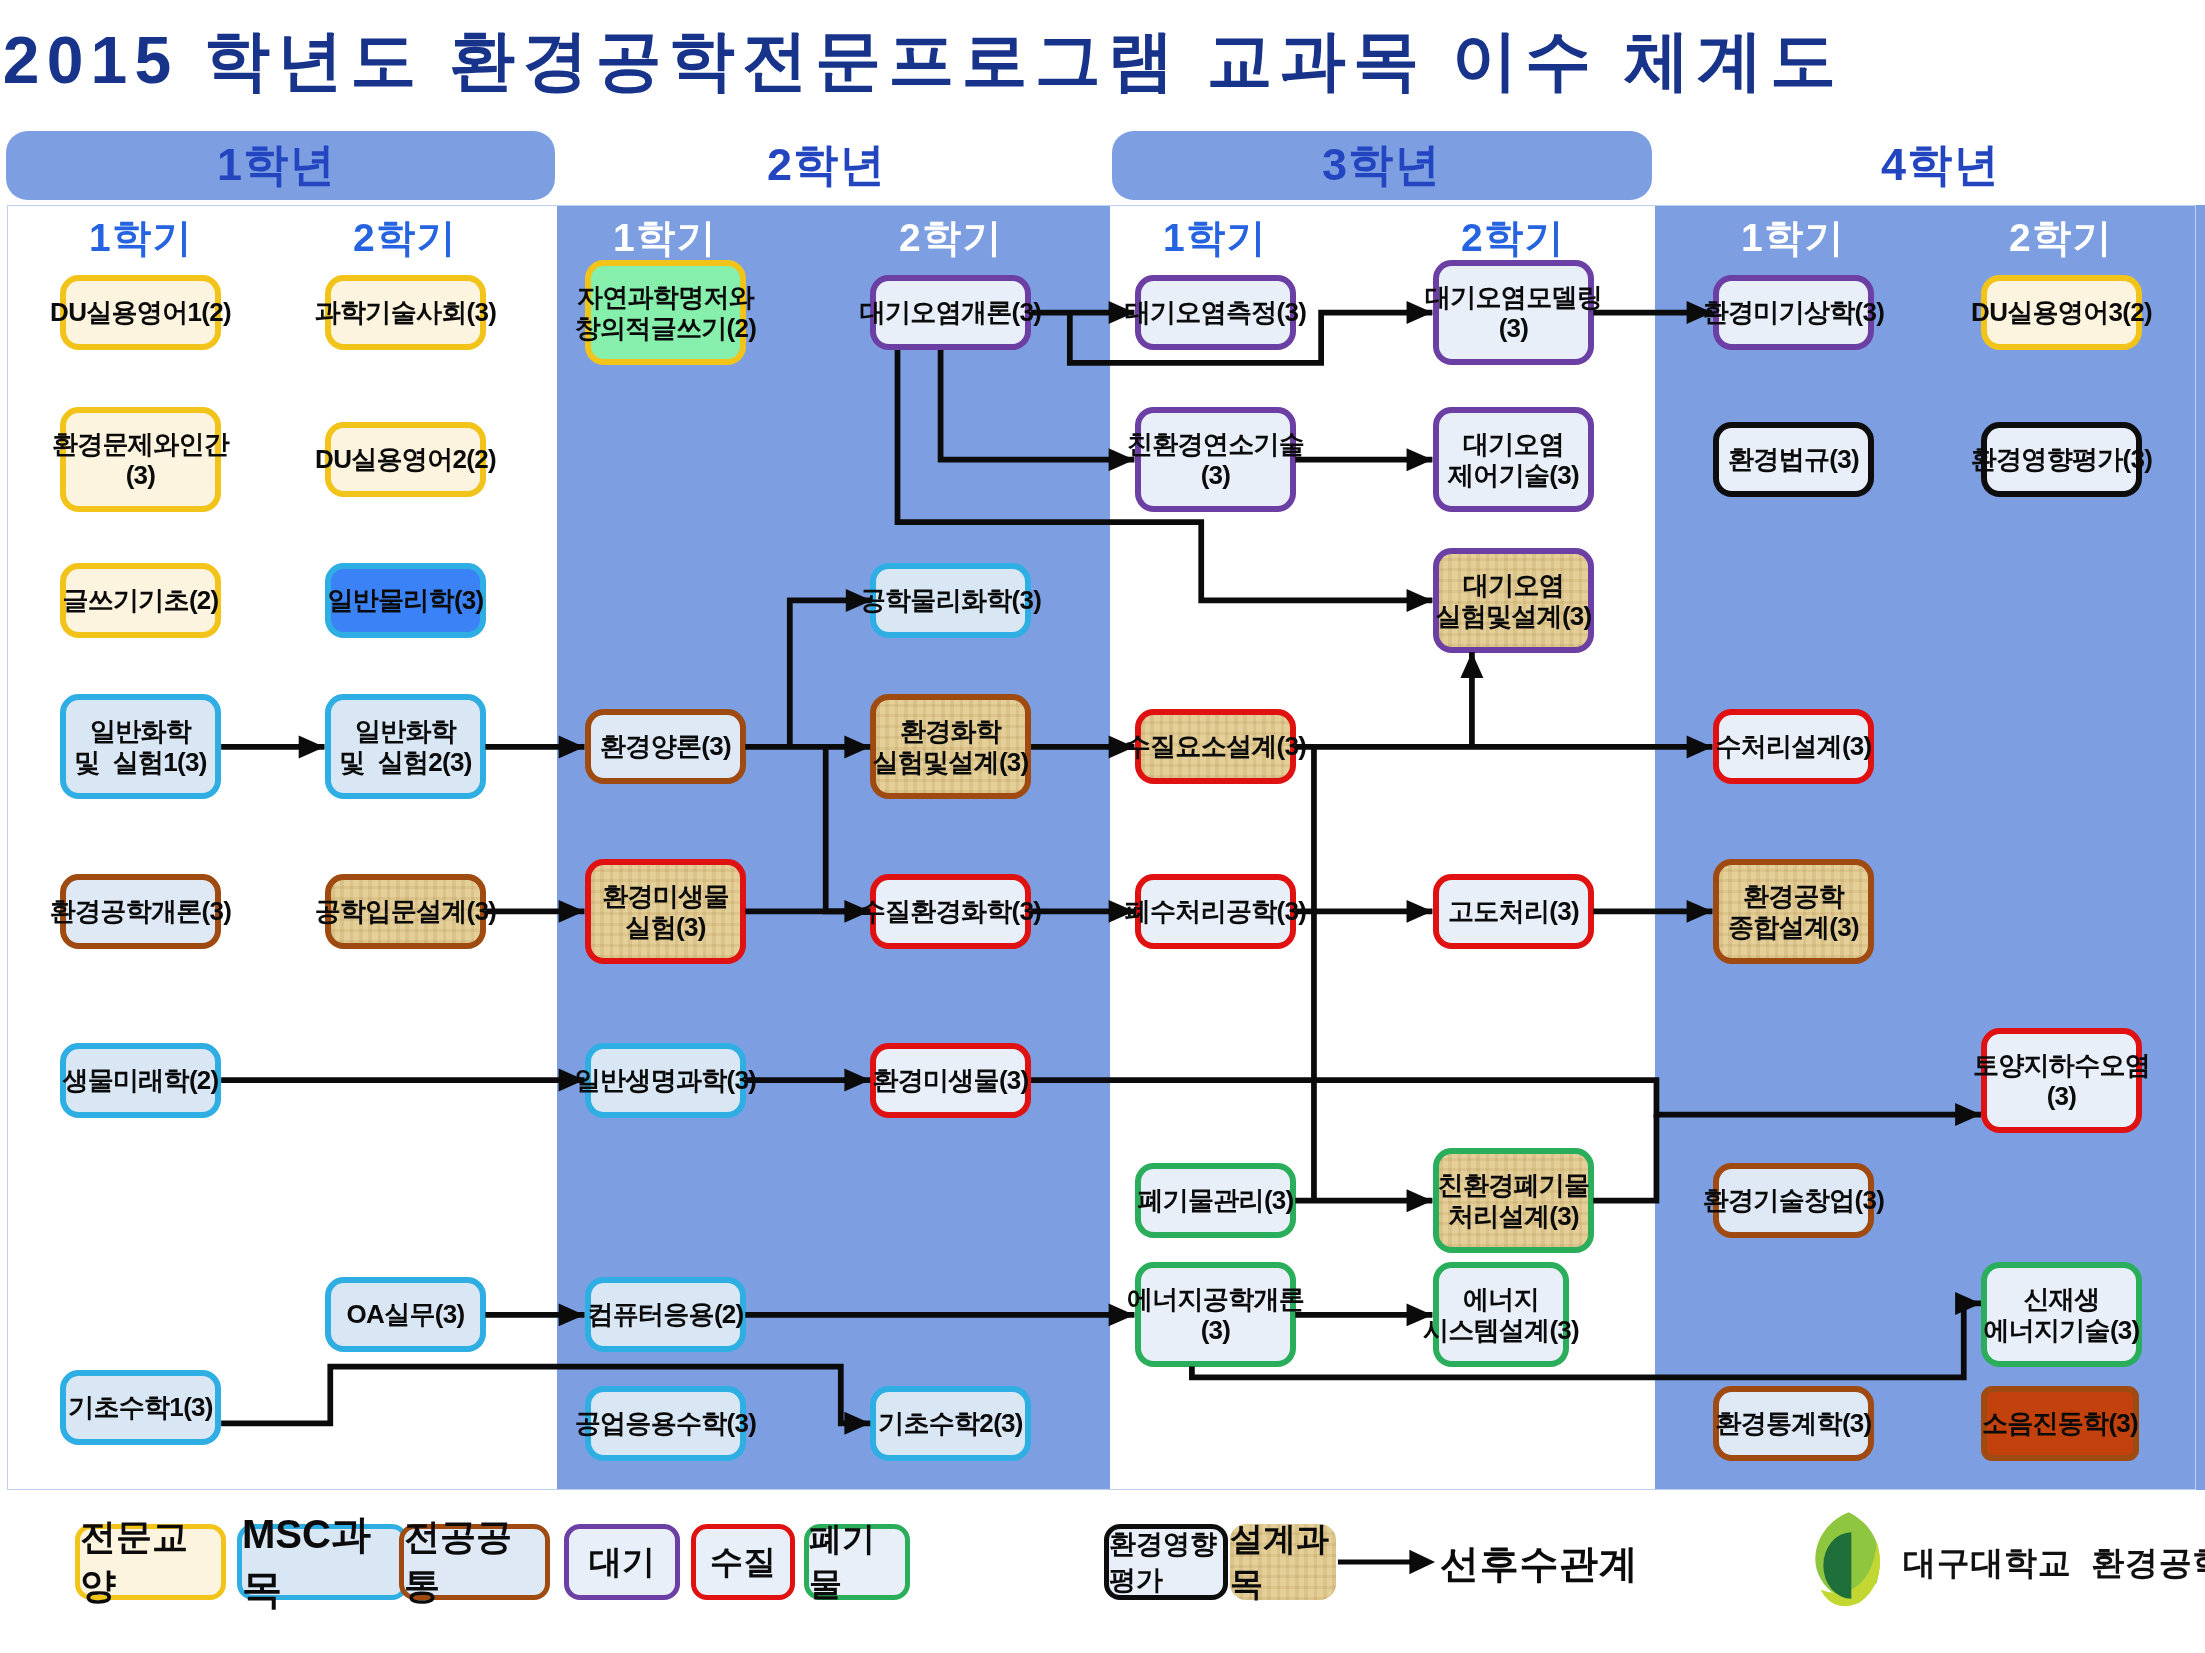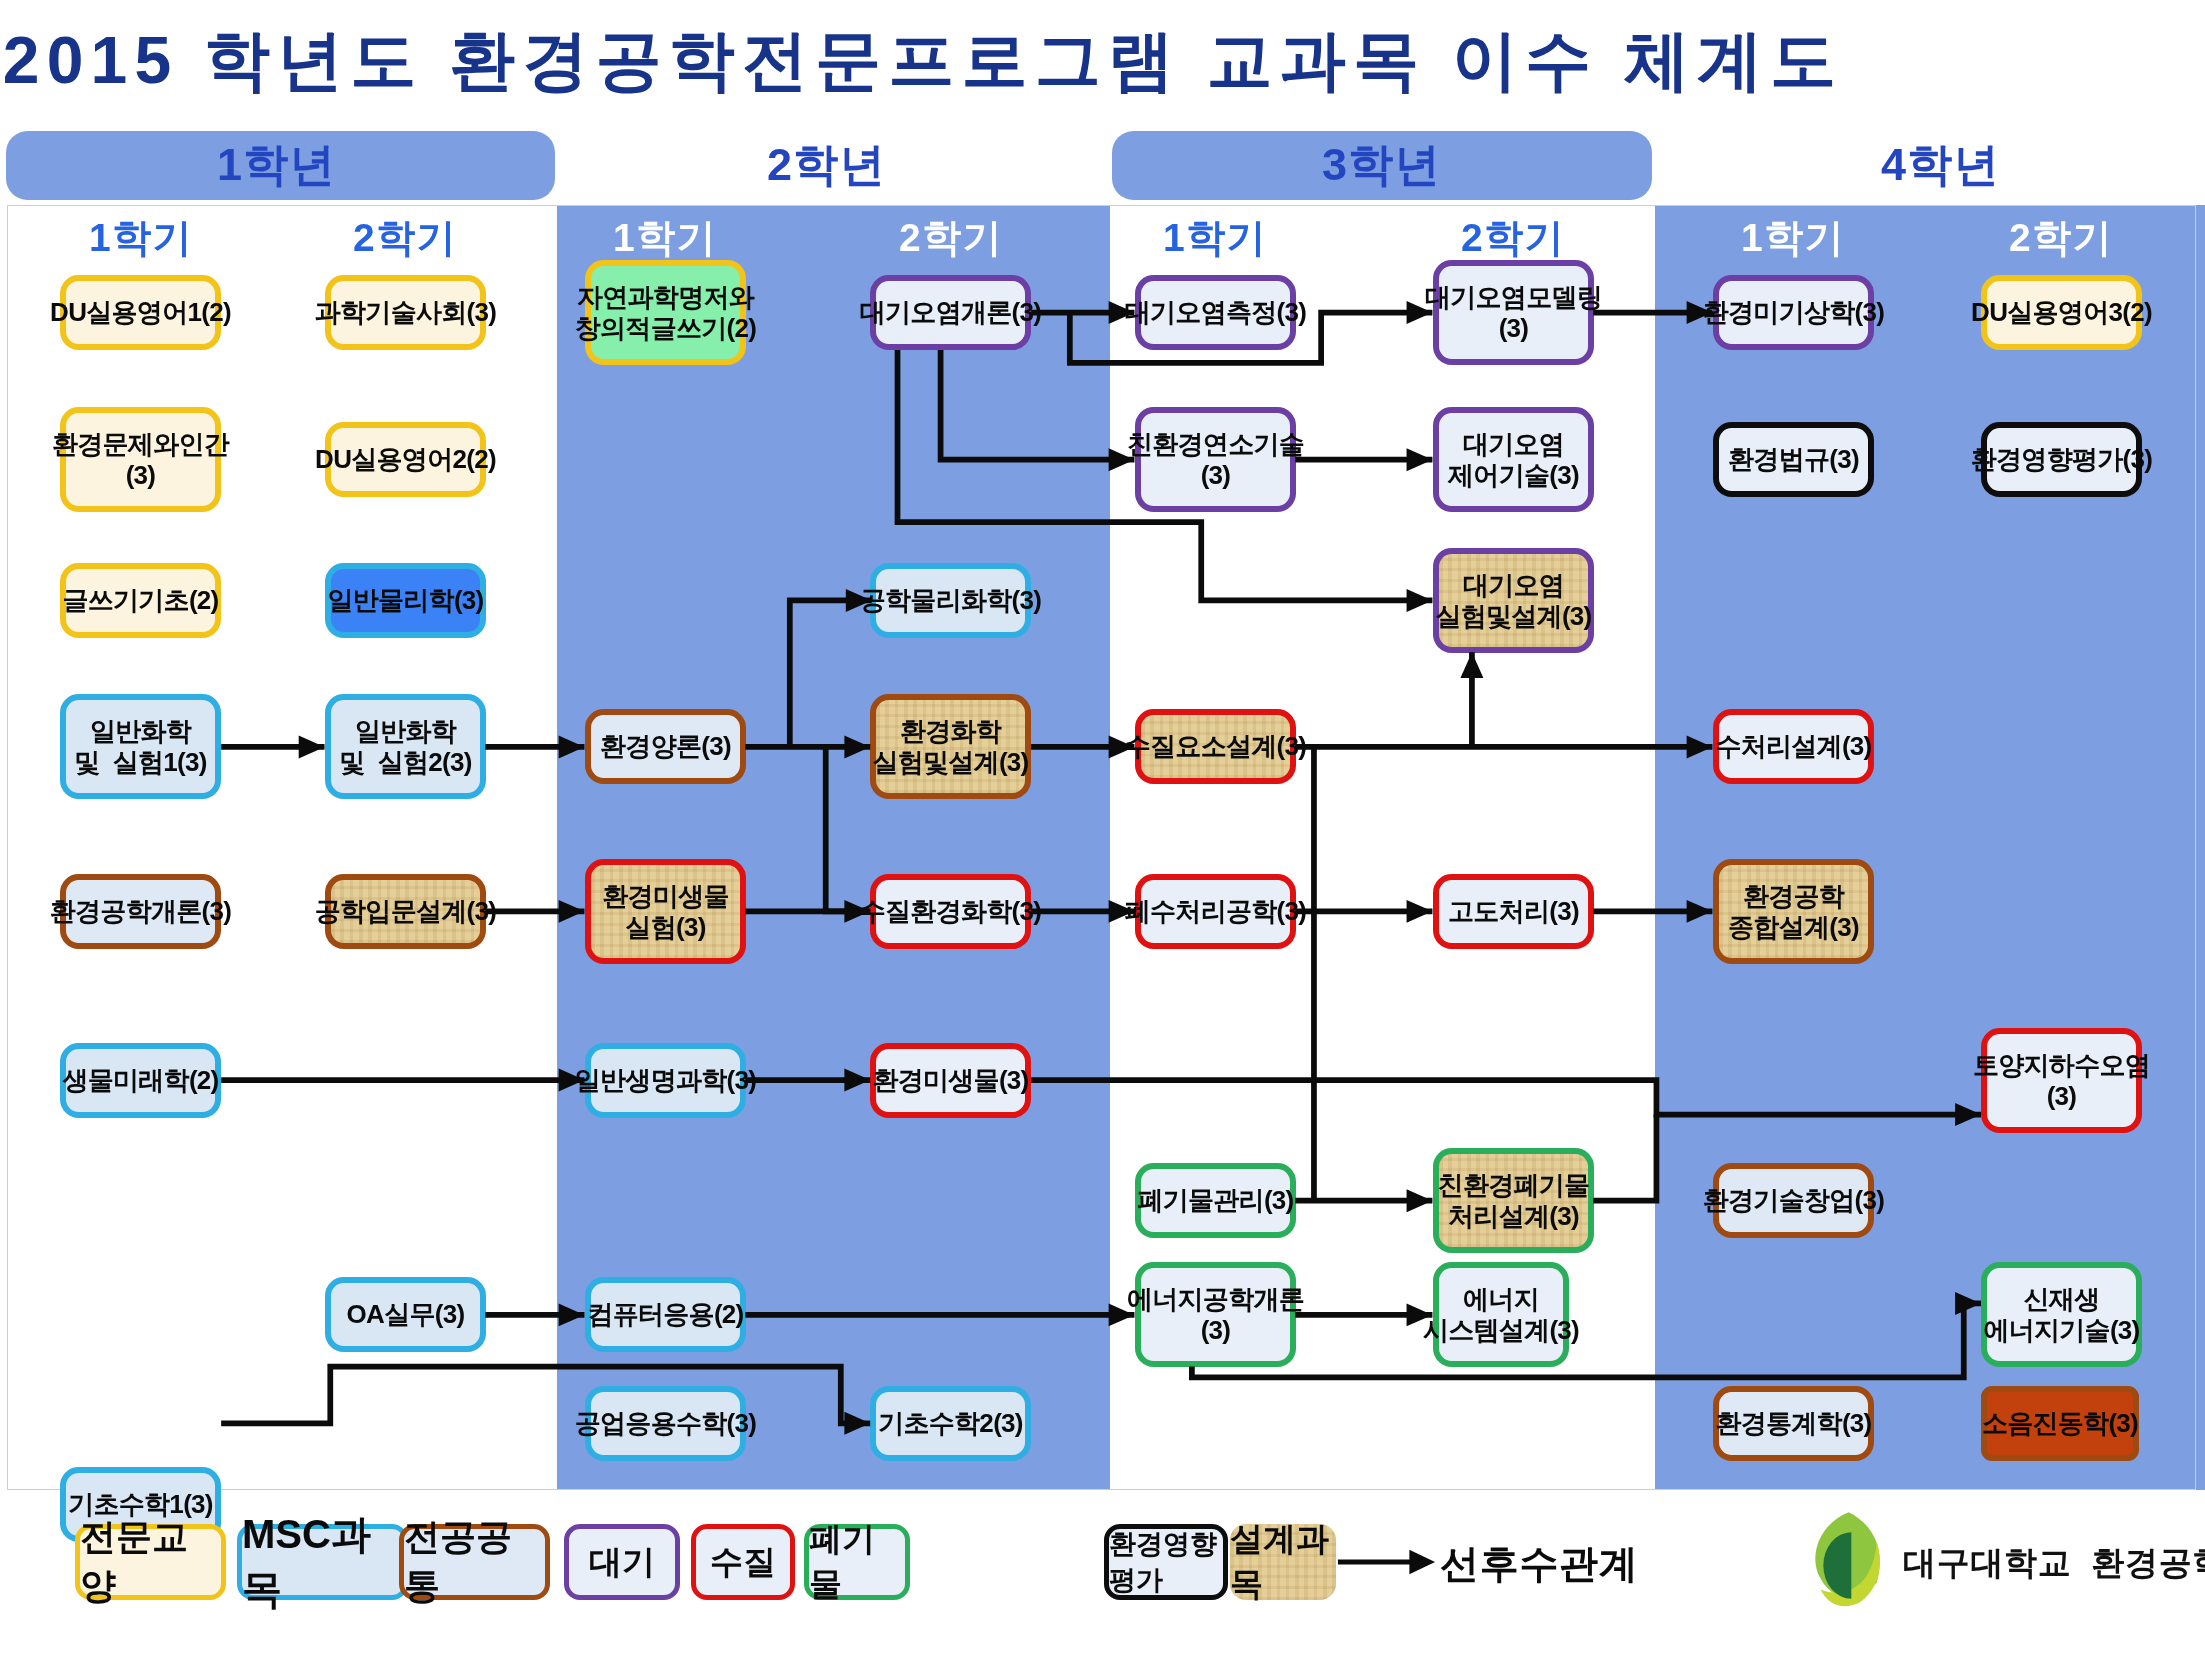--- a/index.html
+++ b/index.html
@@ -59,21 +59,21 @@
     </div>
   <div id="courses">
       <div class="abs course" style="left: 60px; top: 275px; width: 161px; height: 75px; border-color: rgb(242, 195, 24); background: rgb(252, 244, 222);">DU실용영어1(2)</div>
       <div class="abs course" style="left: 60px; top: 407px; width: 161px; height: 105px; border-color: rgb(242, 195, 24); background: rgb(252, 244, 222);">환경문제와인간
 (3)</div>
       <div class="abs course" style="left: 60px; top: 563px; width: 161px; height: 75px; border-color: rgb(242, 195, 24); background: rgb(252, 244, 222);">글쓰기기초(2)</div>
       <div class="abs course" style="left: 60px; top: 694px; width: 161px; height: 105px; border-color: rgb(47, 174, 227); background: rgb(217, 230, 244);">일반화학
 및  실험1(3)</div>
       <div class="abs course" style="left: 60px; top: 874px; width: 161px; height: 75px; border-color: rgb(158, 74, 16); background: rgb(222, 233, 245);">환경공학개론(3)</div>
       <div class="abs course" style="left: 60px; top: 1043px; width: 161px; height: 75px; border-color: rgb(47, 174, 227); background: rgb(217, 230, 244);">생물미래학(2)</div>
-      <div class="abs course" style="left: 60px; top: 1467px; width: 161px; height: 75px; border-color: rgb(47, 174, 227); background: rgb(217, 230, 244);">기초수학1(3)</div>
+      <div class="abs course" style="left: 60px; top: 1370px; width: 161px; height: 75px; border-color: rgb(47, 174, 227); background: rgb(217, 230, 244);">기초수학1(3)</div>
       <div class="abs course" style="left: 325px; top: 275px; width: 161px; height: 75px; border-color: rgb(242, 195, 24); background: rgb(252, 244, 222);">과학기술사회(3)</div>
       <div class="abs course" style="left: 325px; top: 422px; width: 161px; height: 75px; border-color: rgb(242, 195, 24); background: rgb(252, 244, 222);">DU실용영어2(2)</div>
       <div class="abs course" style="left: 325px; top: 563px; width: 161px; height: 75px; border-color: rgb(47, 174, 227); background: #3b82f6;">일반물리학(3)</div>
       <div class="abs course" style="left: 325px; top: 694px; width: 161px; height: 105px; border-color: rgb(47, 174, 227); background: rgb(217, 230, 244);">일반화학
 및  실험2(3)</div>
       <div class="abs course design-fill" style="left: 325px; top: 874px; width: 161px; height: 75px; border-color: rgb(158, 74, 16);">공학입문설계(3)</div>
       <div class="abs course" style="left: 325px; top: 1277px; width: 161px; height: 75px; border-color: rgb(47, 174, 227); background: rgb(217, 230, 244);">OA실무(3)</div>
       <div class="abs course" style="left: 585px; top: 260px; width: 161px; height: 105px; border-color: rgb(242, 195, 24); background: #86efac;">자연과학명저와
 창의적글쓰기(2)</div>
       <div class="abs course" style="left: 585px; top: 709px; width: 161px; height: 75px; border-color: rgb(158, 74, 16); background: rgb(222, 233, 245);">환경양론(3)</div>

